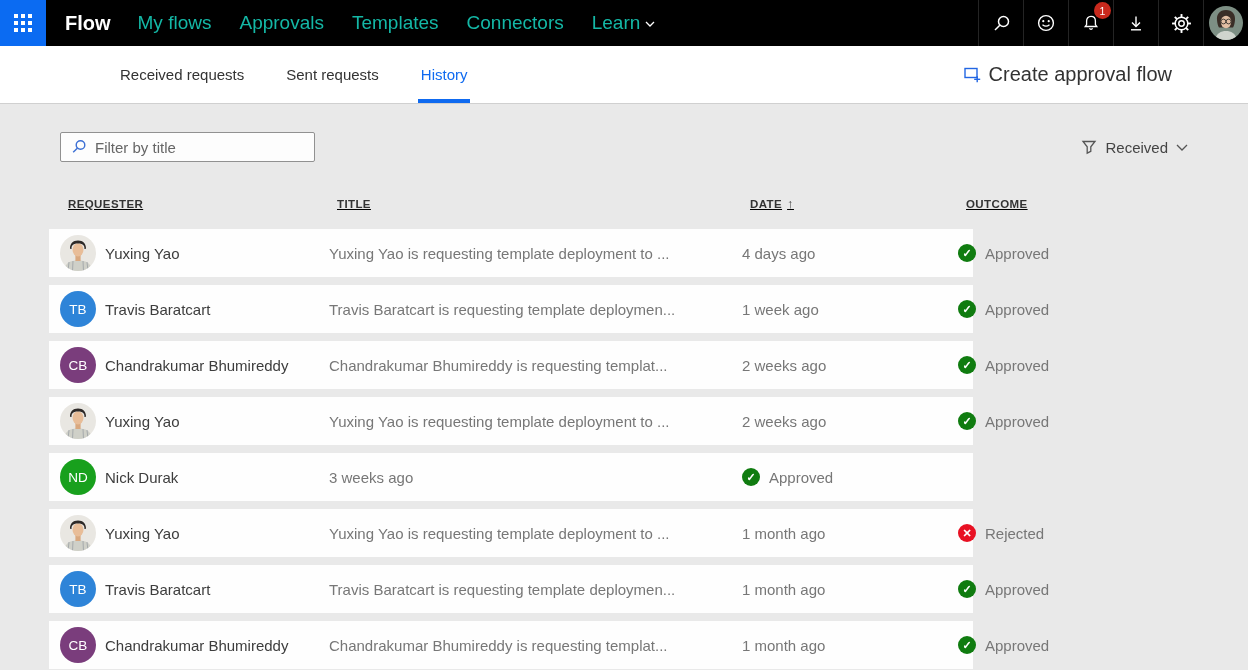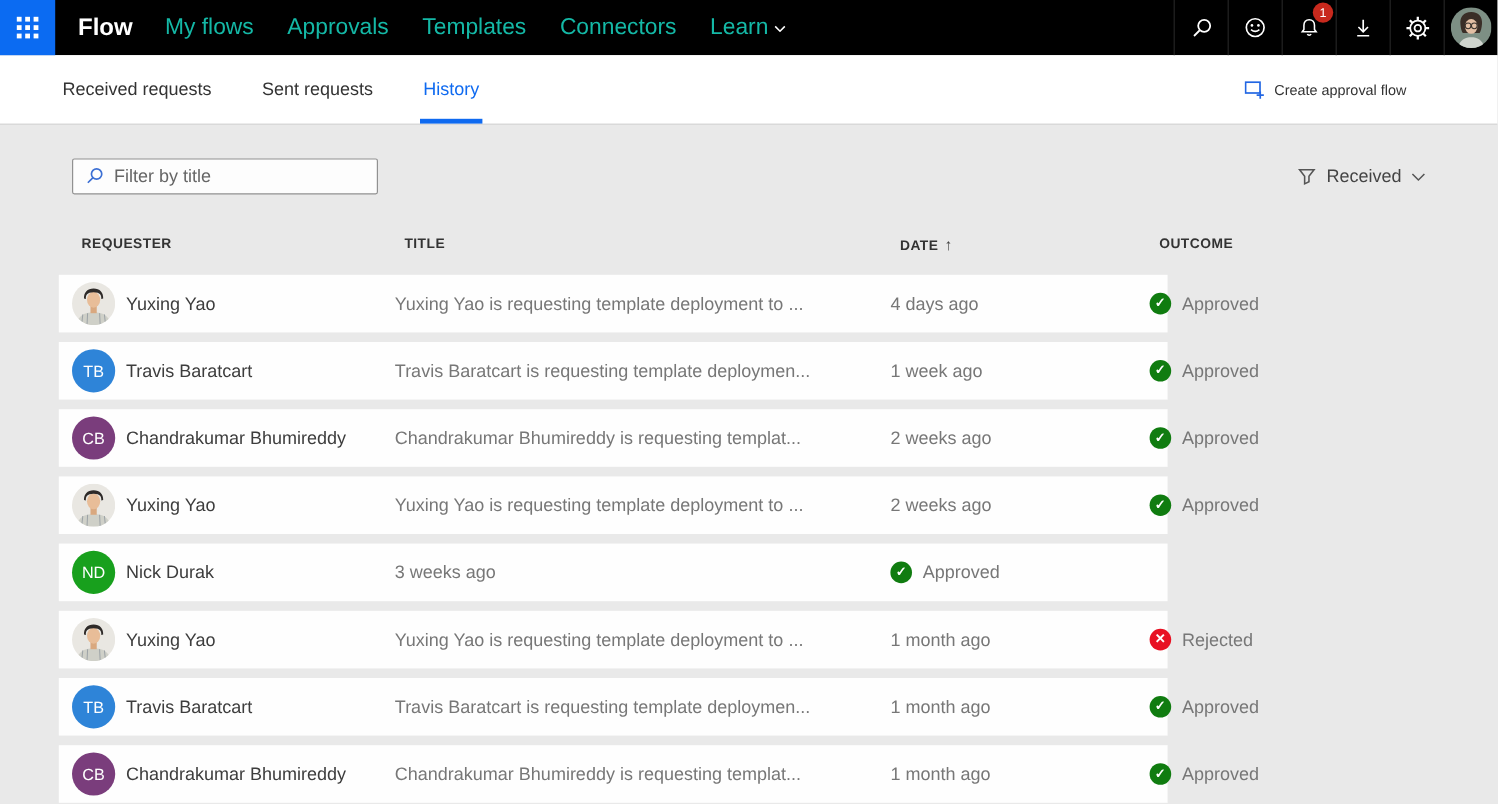--- a/index.html
+++ b/index.html
@@ -16,40 +16,40 @@
   .navitem .chev { margin-left:5px; margin-top:2px; }
   .nav-right { margin-left:auto; display:flex; align-items:stretch; }
   .icell { width:45px; display:flex; align-items:center; justify-content:center;
     border-left:1px solid #242424; position:relative; cursor:pointer; }
   .badge { position:absolute; top:2px; right:2px; min-width:17px; height:17px; border-radius:9px;
     background:#c8291d; color:#fff; font-size:10.5px; display:flex; align-items:center; justify-content:center; }
   .avatar-top { width:34px; height:34px; border-radius:50%; overflow:hidden; display:block; }
 
   
   .tabbar { height:58px; background:#fff; border-bottom:1px solid #d0d0d0;
-    display:flex; align-items:stretch; padding-left:52px; }
+    display:flex; align-items:stretch; padding-left:120px; }
   .tab { display:flex; align-items:center; position:relative; font-size:15px; color:#333;
     margin-right:42px; cursor:pointer; white-space:nowrap; }
   .tab.active { color:#0f6af0; }
   .tab.active::after { content:""; position:absolute; left:-3px; right:-3px; bottom:0; height:4px; background:#0f6af0; }
   .create-btn { margin-left:auto; margin-right:76px; display:flex; align-items:center; gap:7px;
-    font-size:12px; color:#333; cursor:pointer; }
+    font-size:20px; color:#333; cursor:pointer; }
 
   
   .toolbar { display:flex; justify-content:space-between; align-items:center; margin:28px 60px 0 60px; }
   .filterbox { width:255px; height:30px; border:1px solid #919191; background:#fdfdfd; border-radius:2px;
     display:flex; align-items:center; padding:0 8px 0 10px; gap:8px; }
   .filterbox input { flex:1; border:none; outline:none; background:transparent; font-size:15px; color:#333;
     font-family:"Liberation Sans", sans-serif; }
   .filterbox input::placeholder { color:#666; }
   .received-dd { display:flex; align-items:center; gap:8px; font-size:15px; color:#444; cursor:pointer; }
 
   
   .grid-cols { display:grid; grid-template-columns:269px 413px 216px 1fr; align-items:center; }
-  .thead { width:1130px; margin:24px 0 8px 57px; padding:10px 0 10px 11px; }
+  .thead { width:1130px; margin:24px 0 8px 57px; padding:10px 0 10px 11px;text-decoration:underline; }
   .thead .th { font-size:11.5px; font-weight:bold; color:#333; letter-spacing:0.4px; cursor:pointer; }
   .sort-arrow { font-size:13px; font-weight:normal; color:#444; margin-left:5px; }
   .rows { width:924px; margin-left:49px; }
   .row { height:48px; background:#fefefe; margin-bottom:8px; padding-left:11px; cursor:pointer; }
   .cell-req { display:flex; align-items:center; gap:9px; }
   .avatar { width:36px; height:36px; border-radius:50%; overflow:hidden; flex:0 0 36px; display:flex;
     align-items:center; justify-content:center; }
   .avatar.initials { color:#fff; font-size:13.5px; }
   .name { font-size:15px; color:#3d3d3d; }
   .cell-title, .cell-date { font-size:15px; color:#777; }

